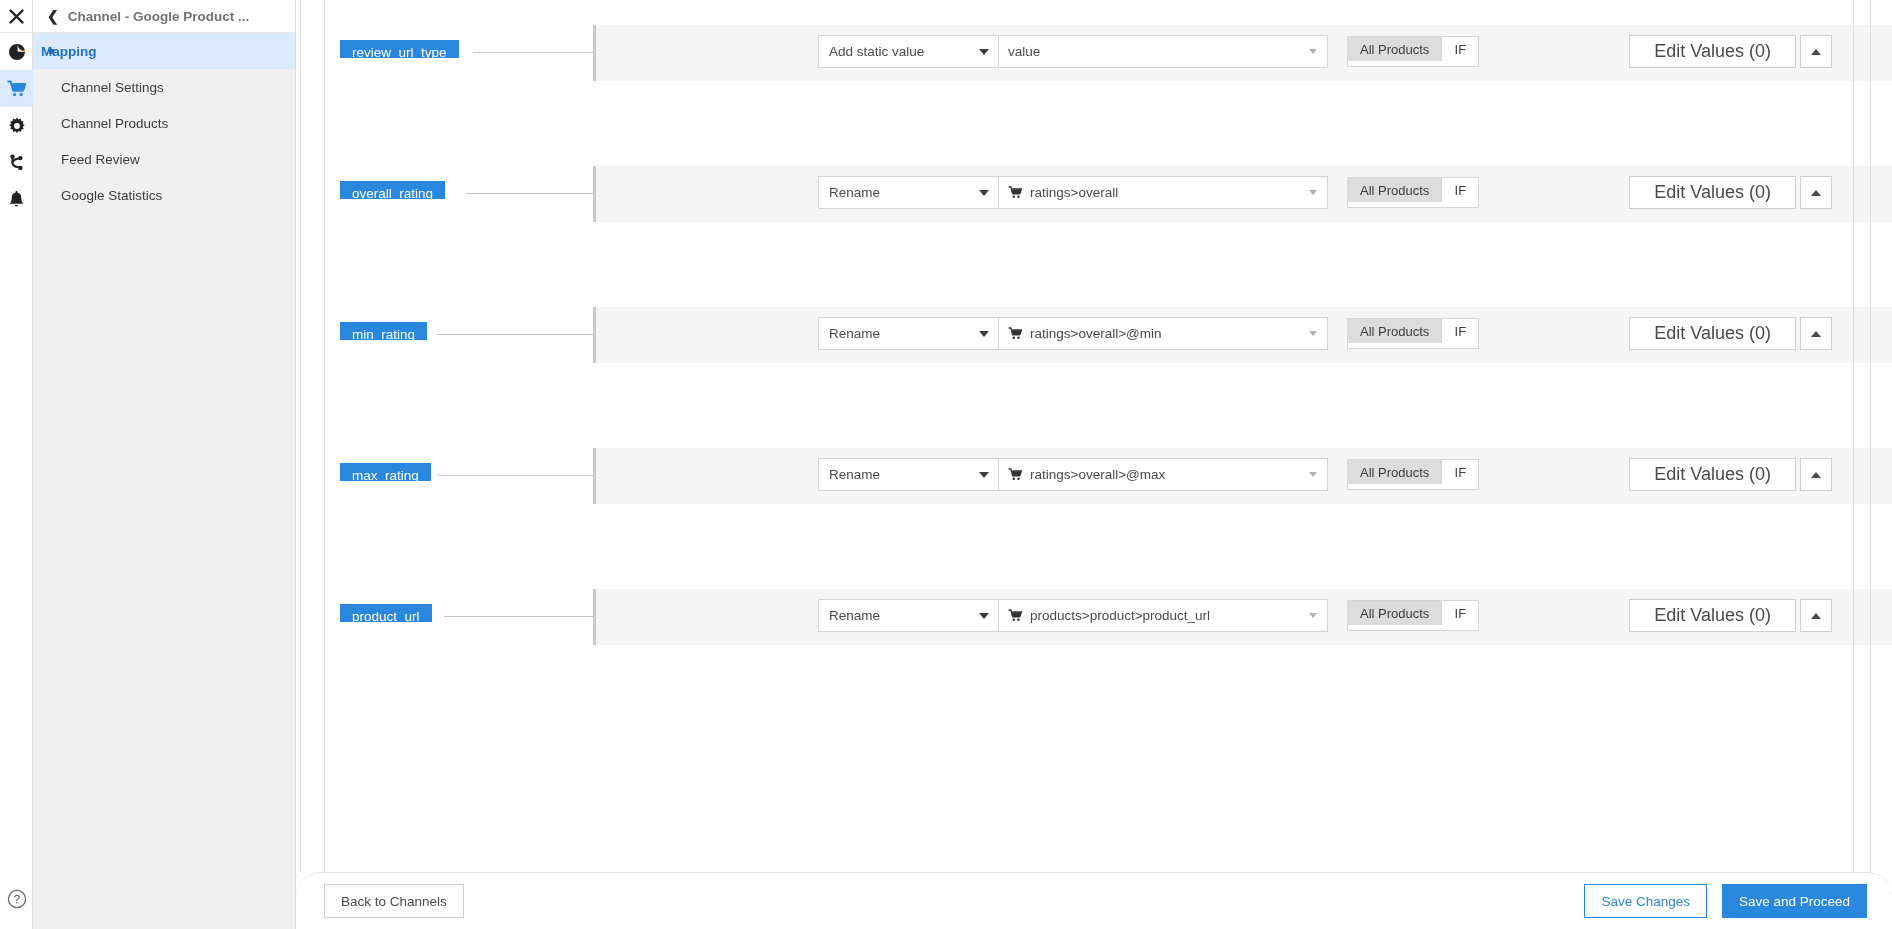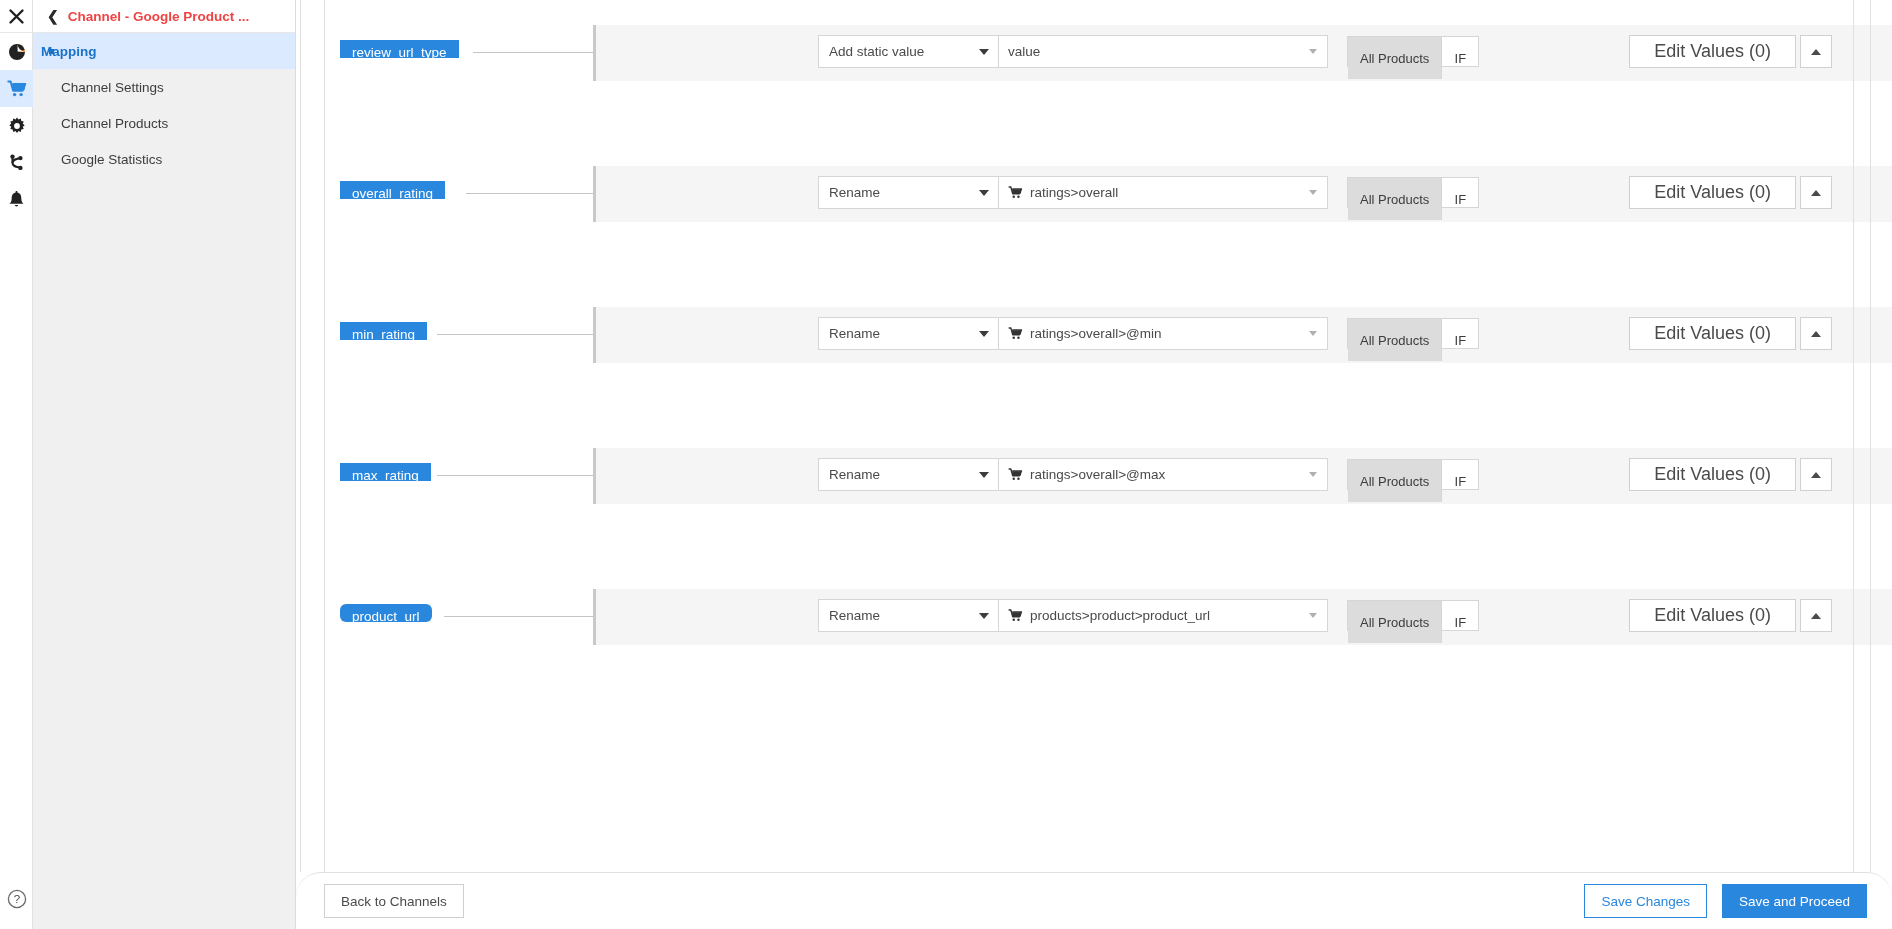--- a/index.html
+++ b/index.html
@@ -51,21 +51,21 @@
     display: flex; align-items: center;
     padding-left: 14px;
     border-bottom: 1px solid #e6e6e6;
     cursor: pointer;
   }
   .back-chevron {
     color: #2b2b2b; font-size: 14px; font-weight: bold;
     line-height: 1; margin-right: 9px; margin-top: -1px;
   }
   .sidebar-title {
-    font-size: 13.5px; font-weight: bold; color: #ef4444;
+    font-size: 13.5px; font-weight: bold; color: #737373;
     white-space: nowrap; overflow: hidden;
   }
   .nav-item {
     height: 36px;
     display: flex; align-items: center;
     padding-left: 28px;
     font-size: 13.5px; color: #3c3c3c;
     cursor: pointer; position: relative;
   }
   .nav-item.active {
@@ -148,21 +148,21 @@
     border-top: 5px solid #b0b0b0;
     margin-left: 6px;
   }
   .seg {
     position: absolute; left: 751px; top: 11px; height: 31px;
     display: flex; border: 1px solid #d6d6d6; background: #ffffff;
   }
   .seg-btn {
     display: flex; align-items: center; justify-content: center;
     font-size: 13px; color: #3c3c3c; cursor: pointer;
-    padding: 0 12px; height: 42px;
+    padding: 0 12px; height: 24px;
   }
   .seg-btn.sel { background: #dcdcdc; }
   .seg-btn.seg-if { border-left: 1px solid #d6d6d6; min-width: 37px; }
 
   .edit-values {
     position: absolute; right: 96px; top: 10px;
     height: 33px; min-width: 118px;
     display: flex; align-items: center; justify-content: center;
     background: #ffffff; border: 1px solid #d0d0d0;
     font-size: 18px; color: #4a4a4a; cursor: pointer;
@@ -299,20 +299,23 @@
 
     <div class="nav-item active">
       <span class="bullet"></span>
       <span>Mapping</span>
     </div>
     <div class="nav-item">
       <span>Channel Settings</span>
     </div>
     <div class="nav-item">
       <span>Channel Products</span>
+    </div>
+    <div class="nav-item">
+      <span>Feed Review</span>
     </div>
     <div class="nav-item">
       <span>Google Statistics</span>
     </div>
   </div>
 
   <div class="main">
 
     <div class="canvas">
       <div class="guide g1"></div>
@@ -456,21 +459,21 @@
               <div class="seg">
                 <div class="seg-btn sel">All Products</div>
                 <div class="seg-btn seg-if">IF</div>
               </div>
               <div class="edit-values">Edit Values (0)</div>
               <div class="collapse-btn">
                 <span class="chev-up"></span>
               </div>
             </div>
             <div class="connector" style="left:148px; width:149px;"></div>
-            <div class="pill" style="left:44px;border-radius:6px;">product_url</div>
+            <div class="pill" style="left:44px;">product_url</div>
           </div>
         </div>
 
       <div class="vsep s1"></div>
       <div class="vsep s2"></div>
     </div>
 
     <div class="footer">
       <div class="btn btn-back">Back to Channels</div>
       <div class="btn btn-save">Save Changes</div>

